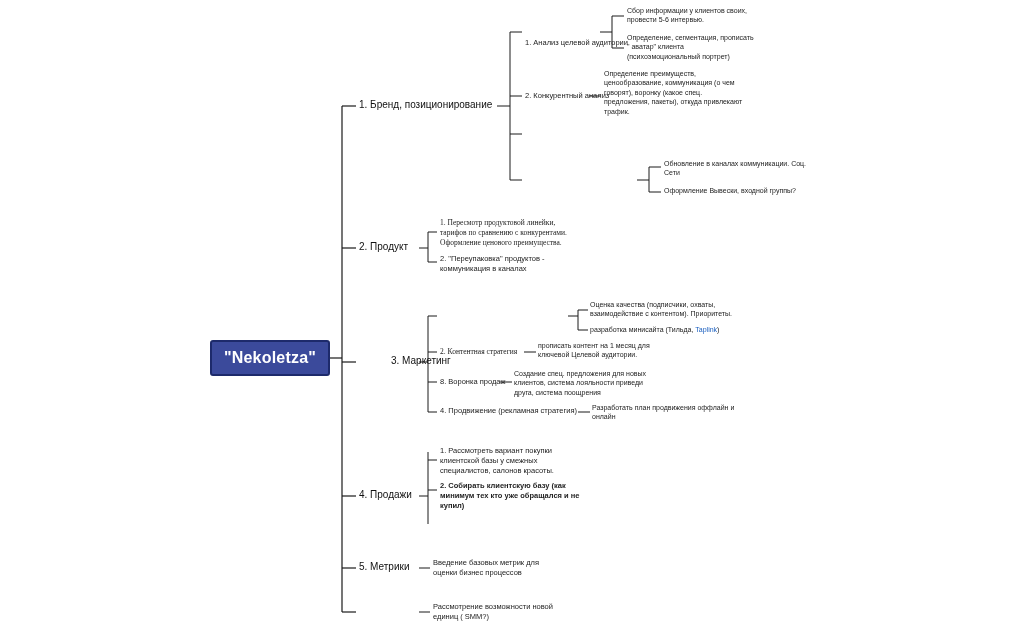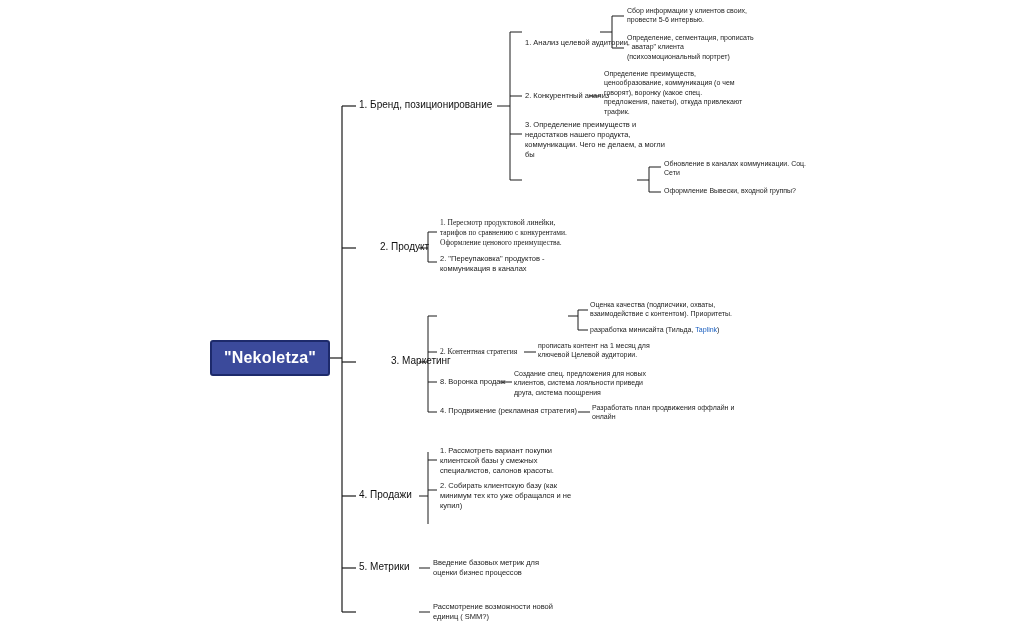--- a/index.html
+++ b/index.html
@@ -158,32 +158,29 @@
     <span>Определение, сегментация, прописать " аватар" клиента (психоэмоциональный портрет)</span>
   </div>
 
   <div class="node lvl2" style="left:525px; top:91px; width:90px;">
     <span>2. Конкурентный анализ</span>
   </div>
   <div class="node lvl3" style="left:604px; top:69px; width:140px;">
     <span>Определение преимуществ, ценообразование, коммуникация (о чем говорят), воронку (какое спец. предложения, пакеты), откуда привлекают трафик.</span>
   </div>
 
-  <div class="node lvl2" style="left:525px; top:120px; width:140px;">
-    <span>3. Определение преимуществ и недостатков нашего продукта, коммуникации. Чего не делаем, а могли бы</span>
-  </div>
 
   <div class="node lvl3" style="left:664px; top:159px; width:145px;">
     <span>Обновление в каналах коммуникации. Соц. Сети</span>
   </div>
   <div class="node lvl3" style="left:664px; top:186px; width:145px;">
     <span>Оформление Вывески, входной группы?</span>
   </div>
 
-  <div class="node lvl1" style="left:380px; top:241px;">
+  <div class="node lvl1" style="left:359px; top:241px;">
     <span>2. Продукт</span>
   </div>
   <div class="node lvl2" style="left:440px; top:218px; width:135px;font-family:Liberation Serif, serif;">
     <span>1.  Пересмотр продуктовой линейки, тарифов по сравнению с конкурентами. Оформление ценового преимущества.</span>
   </div>
   <div class="node lvl2" style="left:440px; top:254px; width:135px;">
     <span>2.  "Переупаковка" продуктов - коммуникация в каналах</span>
   </div>
 
   <div class="node lvl1" style="left:359px; top:355px;margin-left:32px;">
@@ -217,21 +214,21 @@
   <div class="node lvl3" style="left:592px; top:403px; width:150px;">
     <span>Разработать план продвижения оффлайн и онлайн</span>
   </div>
 
   <div class="node lvl1" style="left:359px; top:489px;">
     <span>4. Продажи</span>
   </div>
   <div class="node lvl2" style="left:440px; top:446px; width:140px;">
     <span>1. Рассмотреть вариант покупки клиентской базы у смежных специалистов, салонов красоты.</span>
   </div>
-  <div class="node lvl2" style="left:440px; top:481px; width:140px;">
+  <div class="node lvl2" style="left:440px; top:481px; width:140px;font-weight:bold;">
     <span>2. Собирать клиентскую базу (как минимум тех кто уже обращался и не купил)</span>
   </div>
 
   <div class="node lvl1" style="left:359px; top:561px;">
     <span>5. Метрики</span>
   </div>
   <div class="node lvl2" style="left:433px; top:558px; width:130px;">
     <span>Введение базовых метрик для оценки бизнес процессов</span>
   </div>
 

